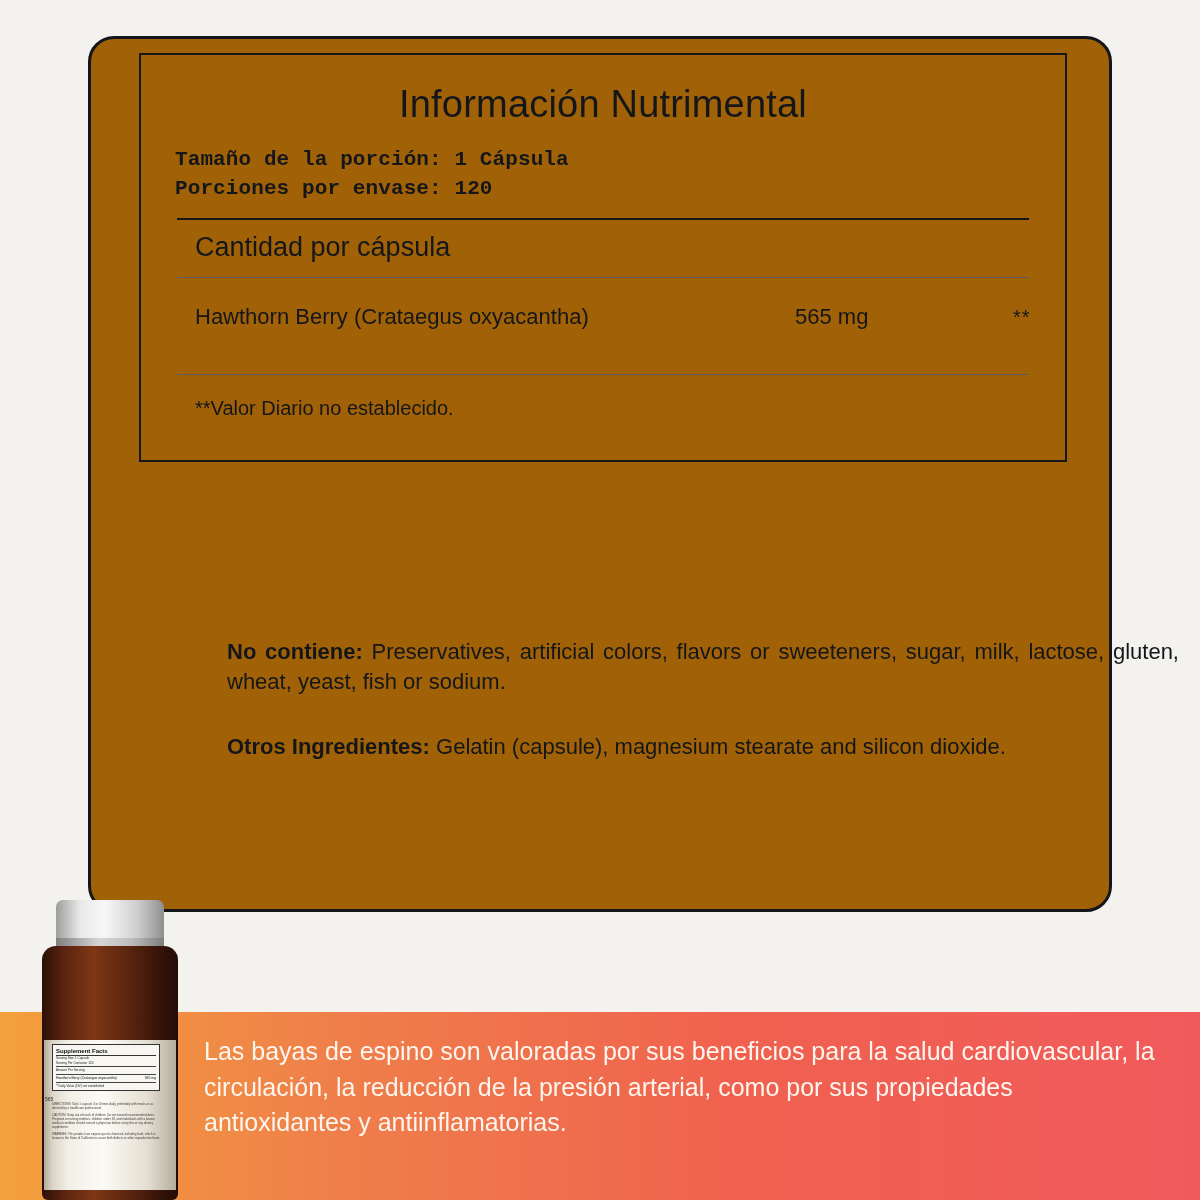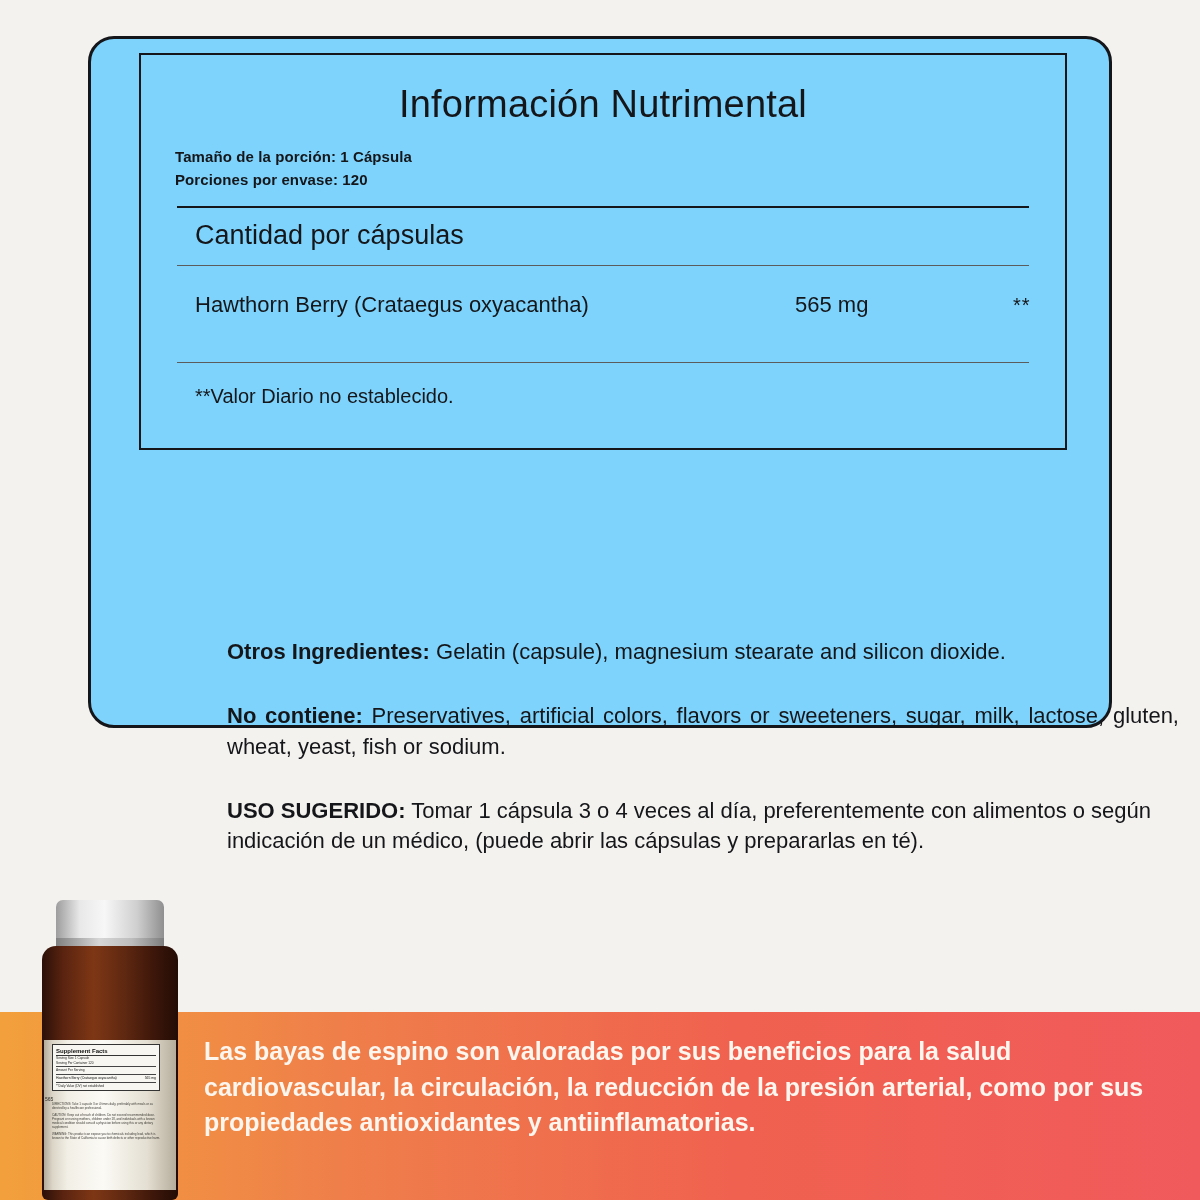--- a/index.html
+++ b/index.html
@@ -14,24 +14,24 @@
     position: relative;
     overflow: hidden;
   }
 
   
   .panel {
     position: absolute;
     left: 88px;
     top: 36px;
     width: 1024px;
-    height: 692px;
+    height: 876px;
     border: 3px solid #15161a;
     border-radius: 26px;
-    background: #7dd3fc;
+    background: #a16207;
     box-sizing: border-box;
   }
 
   .facts-box {
     position: absolute;
     left: 48px;
     top: 14px;
     width: 928px;
     border: 2px solid #15161a;
     box-sizing: border-box;
@@ -41,25 +41,26 @@
   .facts-title {
     text-align: center;
     font-size: 38px;
     color: #15161a;
     letter-spacing: 0.2px;
     margin: 10px 0 22px 0;
     font-weight: 400;
   }
 
   .serving-line {
-    font-size: 15px;
+    font-size: 21px;
     font-weight: bold;
     color: #15161a;
     margin: 0 0 6px 6px;
     letter-spacing: 0.1px;
+    font-family: Liberation Mono, monospace;
   }
   .serving-line.second { margin-bottom: 7px; }
 
   .rule-thin {
     border-top: 2px solid #15161a;
     margin: 18px 8px 0 8px;
   }
   .rule-thinner {
     border-top: 1px solid #5c5c5c;
     margin: 0 8px;
@@ -144,21 +145,20 @@
     background: linear-gradient(90deg, #f2a03c 0%, #ef7f4a 28%, #f0614f 62%, #f15a5c 100%);
   }
   .banner-text {
     position: absolute;
     left: 204px;
     top: 22px;
     width: 960px;
     font-size: 25px;
     line-height: 1.42;
     color: #fdf6ef;
-    font-weight: bold;
   }
 
   
   .bottle-wrap {
     position: absolute;
     left: 20px;
     bottom: 0;
     width: 180px;
     height: 300px;
     z-index: 5;
@@ -261,48 +261,45 @@
 
   <div class="facts-box">
     <div class="facts-title">Información Nutrimental</div>
 
     <div class="serving-line">Tamaño de la porción: 1 Cápsula</div>
     <div class="serving-line second">Porciones por envase: 120</div>
 
     <div class="rule-thin"></div>
 
     <div class="amount-row">
-      <div class="col-left">Cantidad por cápsulas</div>
+      <div class="col-left">Cantidad por cápsula</div>
     </div>
 
     <div class="rule-thinner"></div>
 
     <div class="ingredient-row">
       <div class="ing-name">Hawthorn Berry (Crataegus oxyacantha)</div>
       <div class="ing-amount">565 mg</div>
       <div class="ing-dv">**</div>
     </div>
 
     <div class="rule-thinner"></div>
 
     <div class="footnote">**Valor Diario no establecido.</div>
   </div>
 
   <div class="lower">
+    <p class="para justify">
+      <b>No contiene:</b><span> Preservatives, artificial colors, flavors or sweeteners, sugar, milk, lactose, gluten, wheat, yeast, fish or sodium.</span>
+    </p>
+
     <p class="para">
       <b>Otros Ingredientes:</b><span> Gelatin (capsule), magnesium stearate and silicon dioxide.</span>
     </p>
 
-    <p class="para justify">
-      <b>No contiene:</b><span> Preservatives, artificial colors, flavors or sweeteners, sugar, milk, lactose, gluten, wheat, yeast, fish or sodium.</span>
-    </p>
-
-    <p class="para last">
-      <b>USO SUGERIDO:</b><span> Tomar 1 cápsula 3 o 4 veces al día, preferentemente con alimentos o según indicación de un médico, (puede abrir las cápsulas y prepararlas en té).</span>
-    </p>
   </div>
 </div>
 
 <div class="banner">
   <div class="banner-text">Las bayas de espino son valoradas por sus beneficios para la salud cardiovascular, la circulación, la reducción de la presión arterial, como por sus propiedades antioxidantes y antiinflamatorias.</div>
 </div>
 
 <div class="bottle-wrap">
   <div class="bottle-cap"></div>
   <div class="bottle-cap-ridge"></div>

